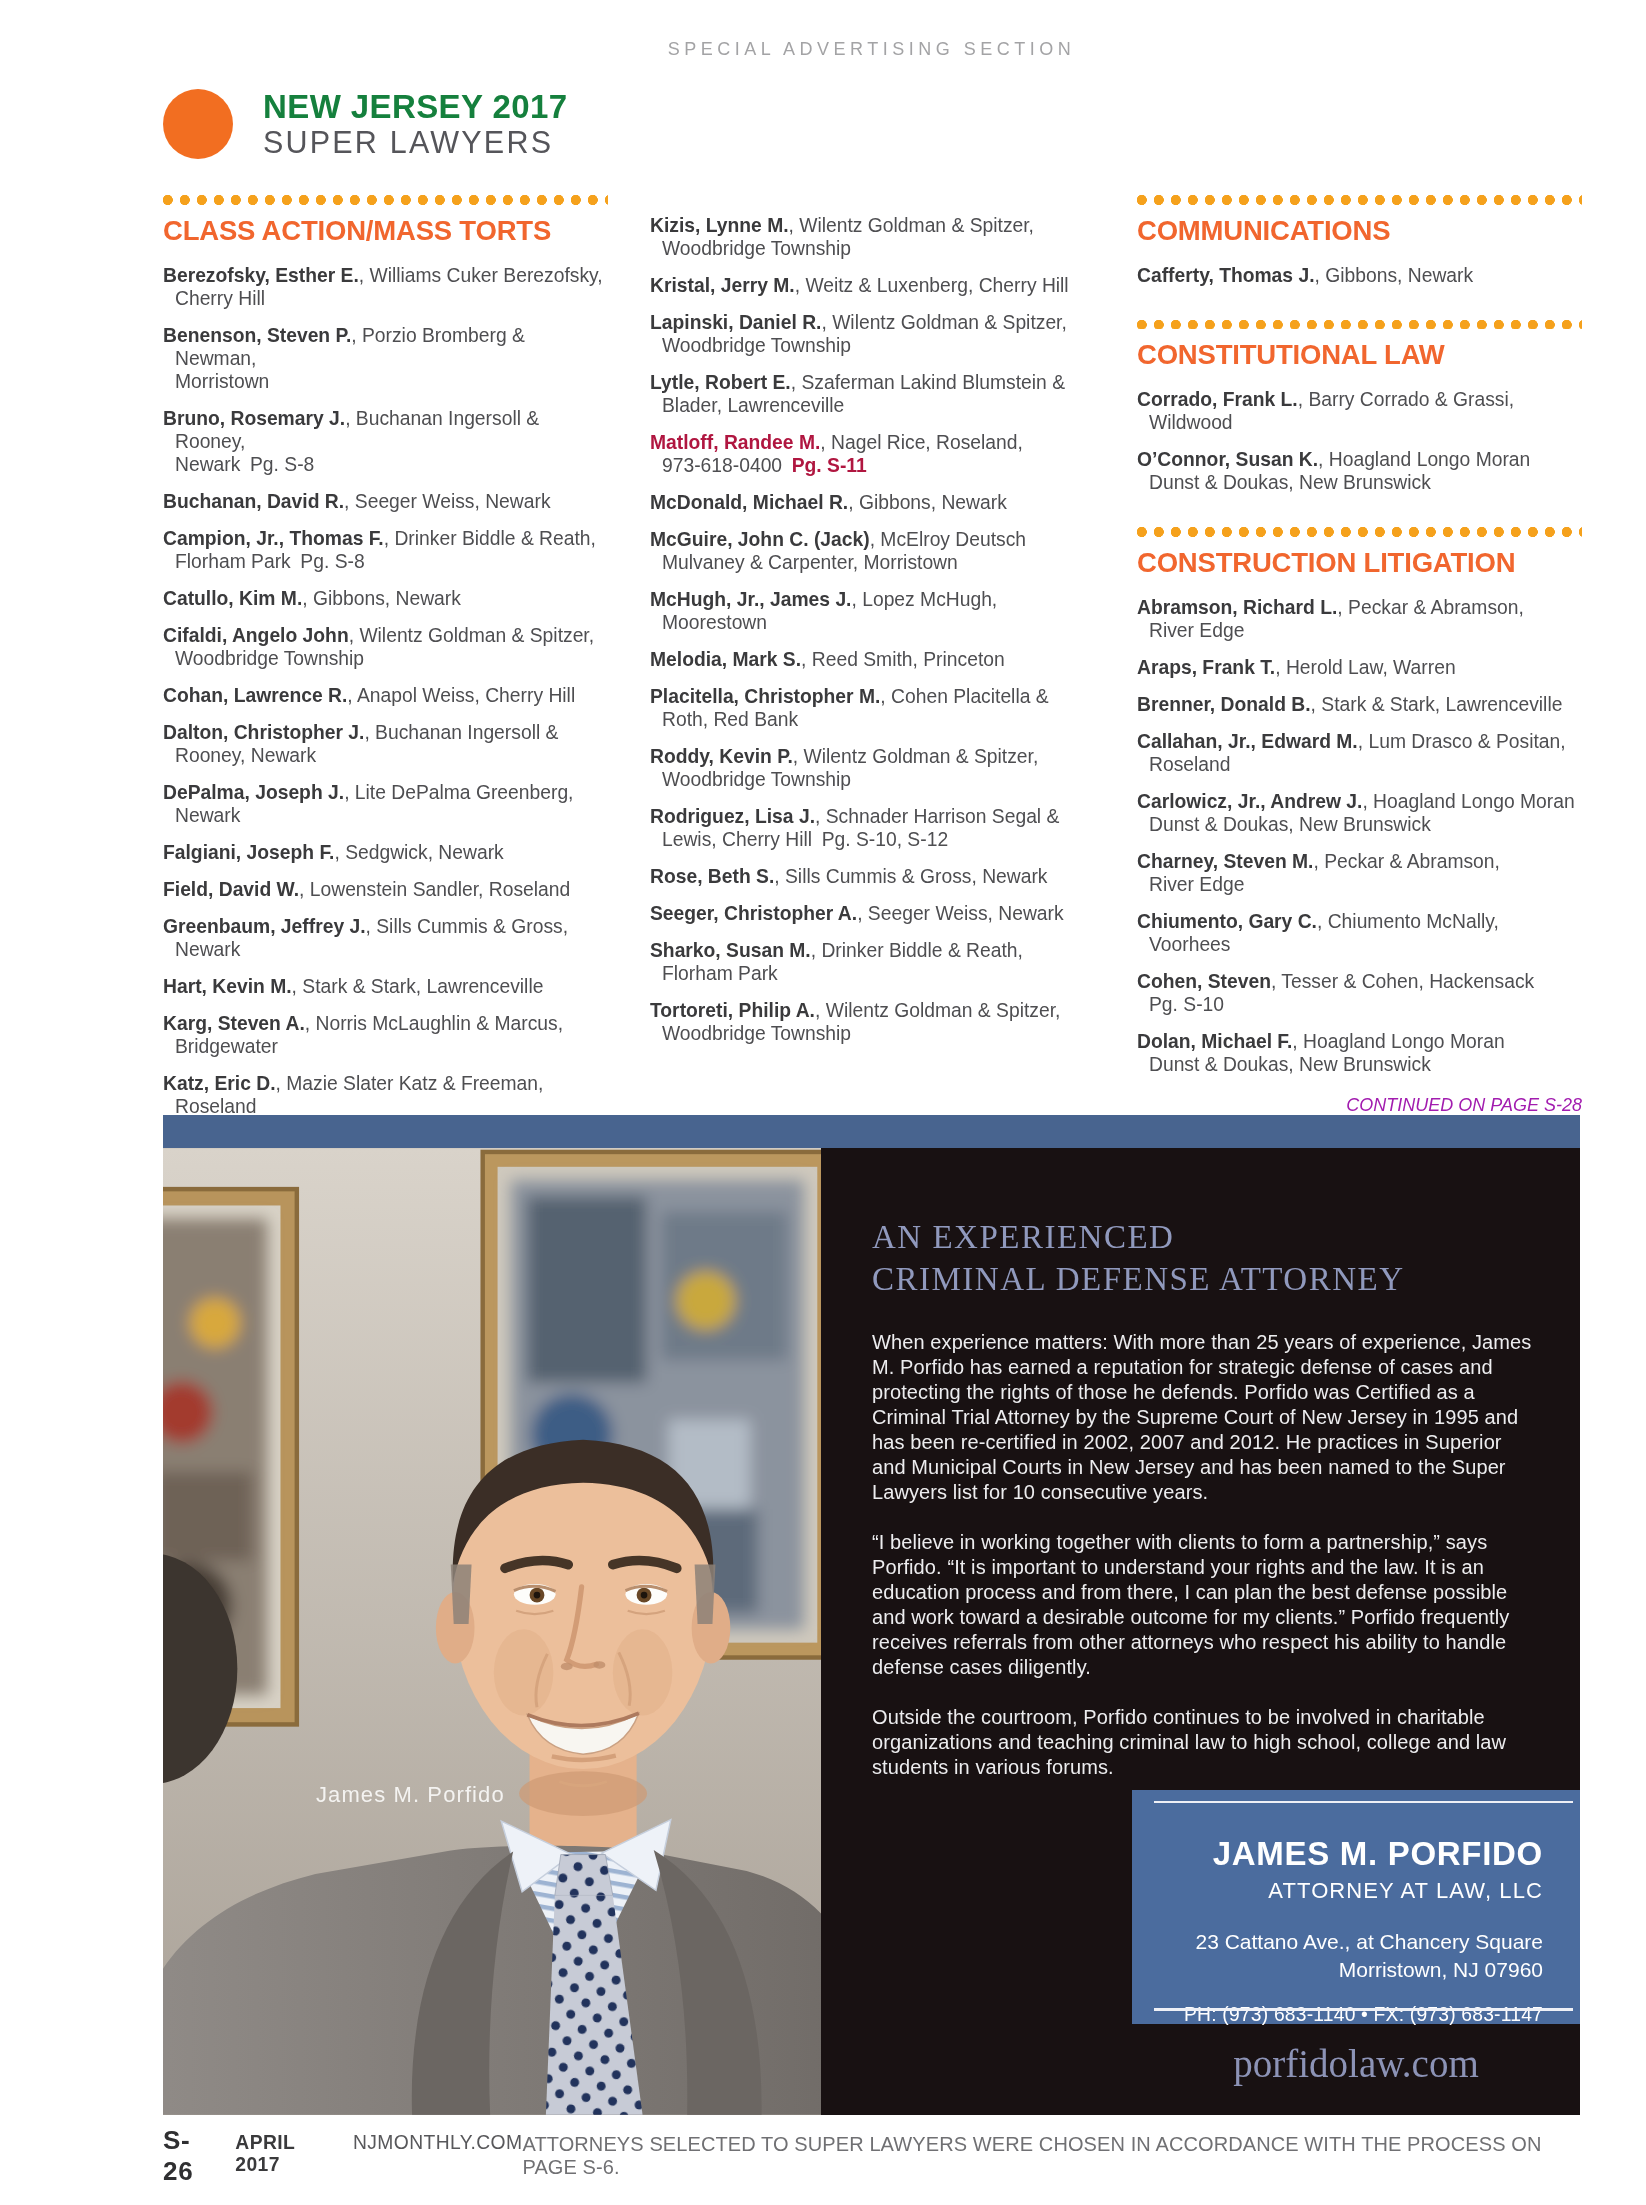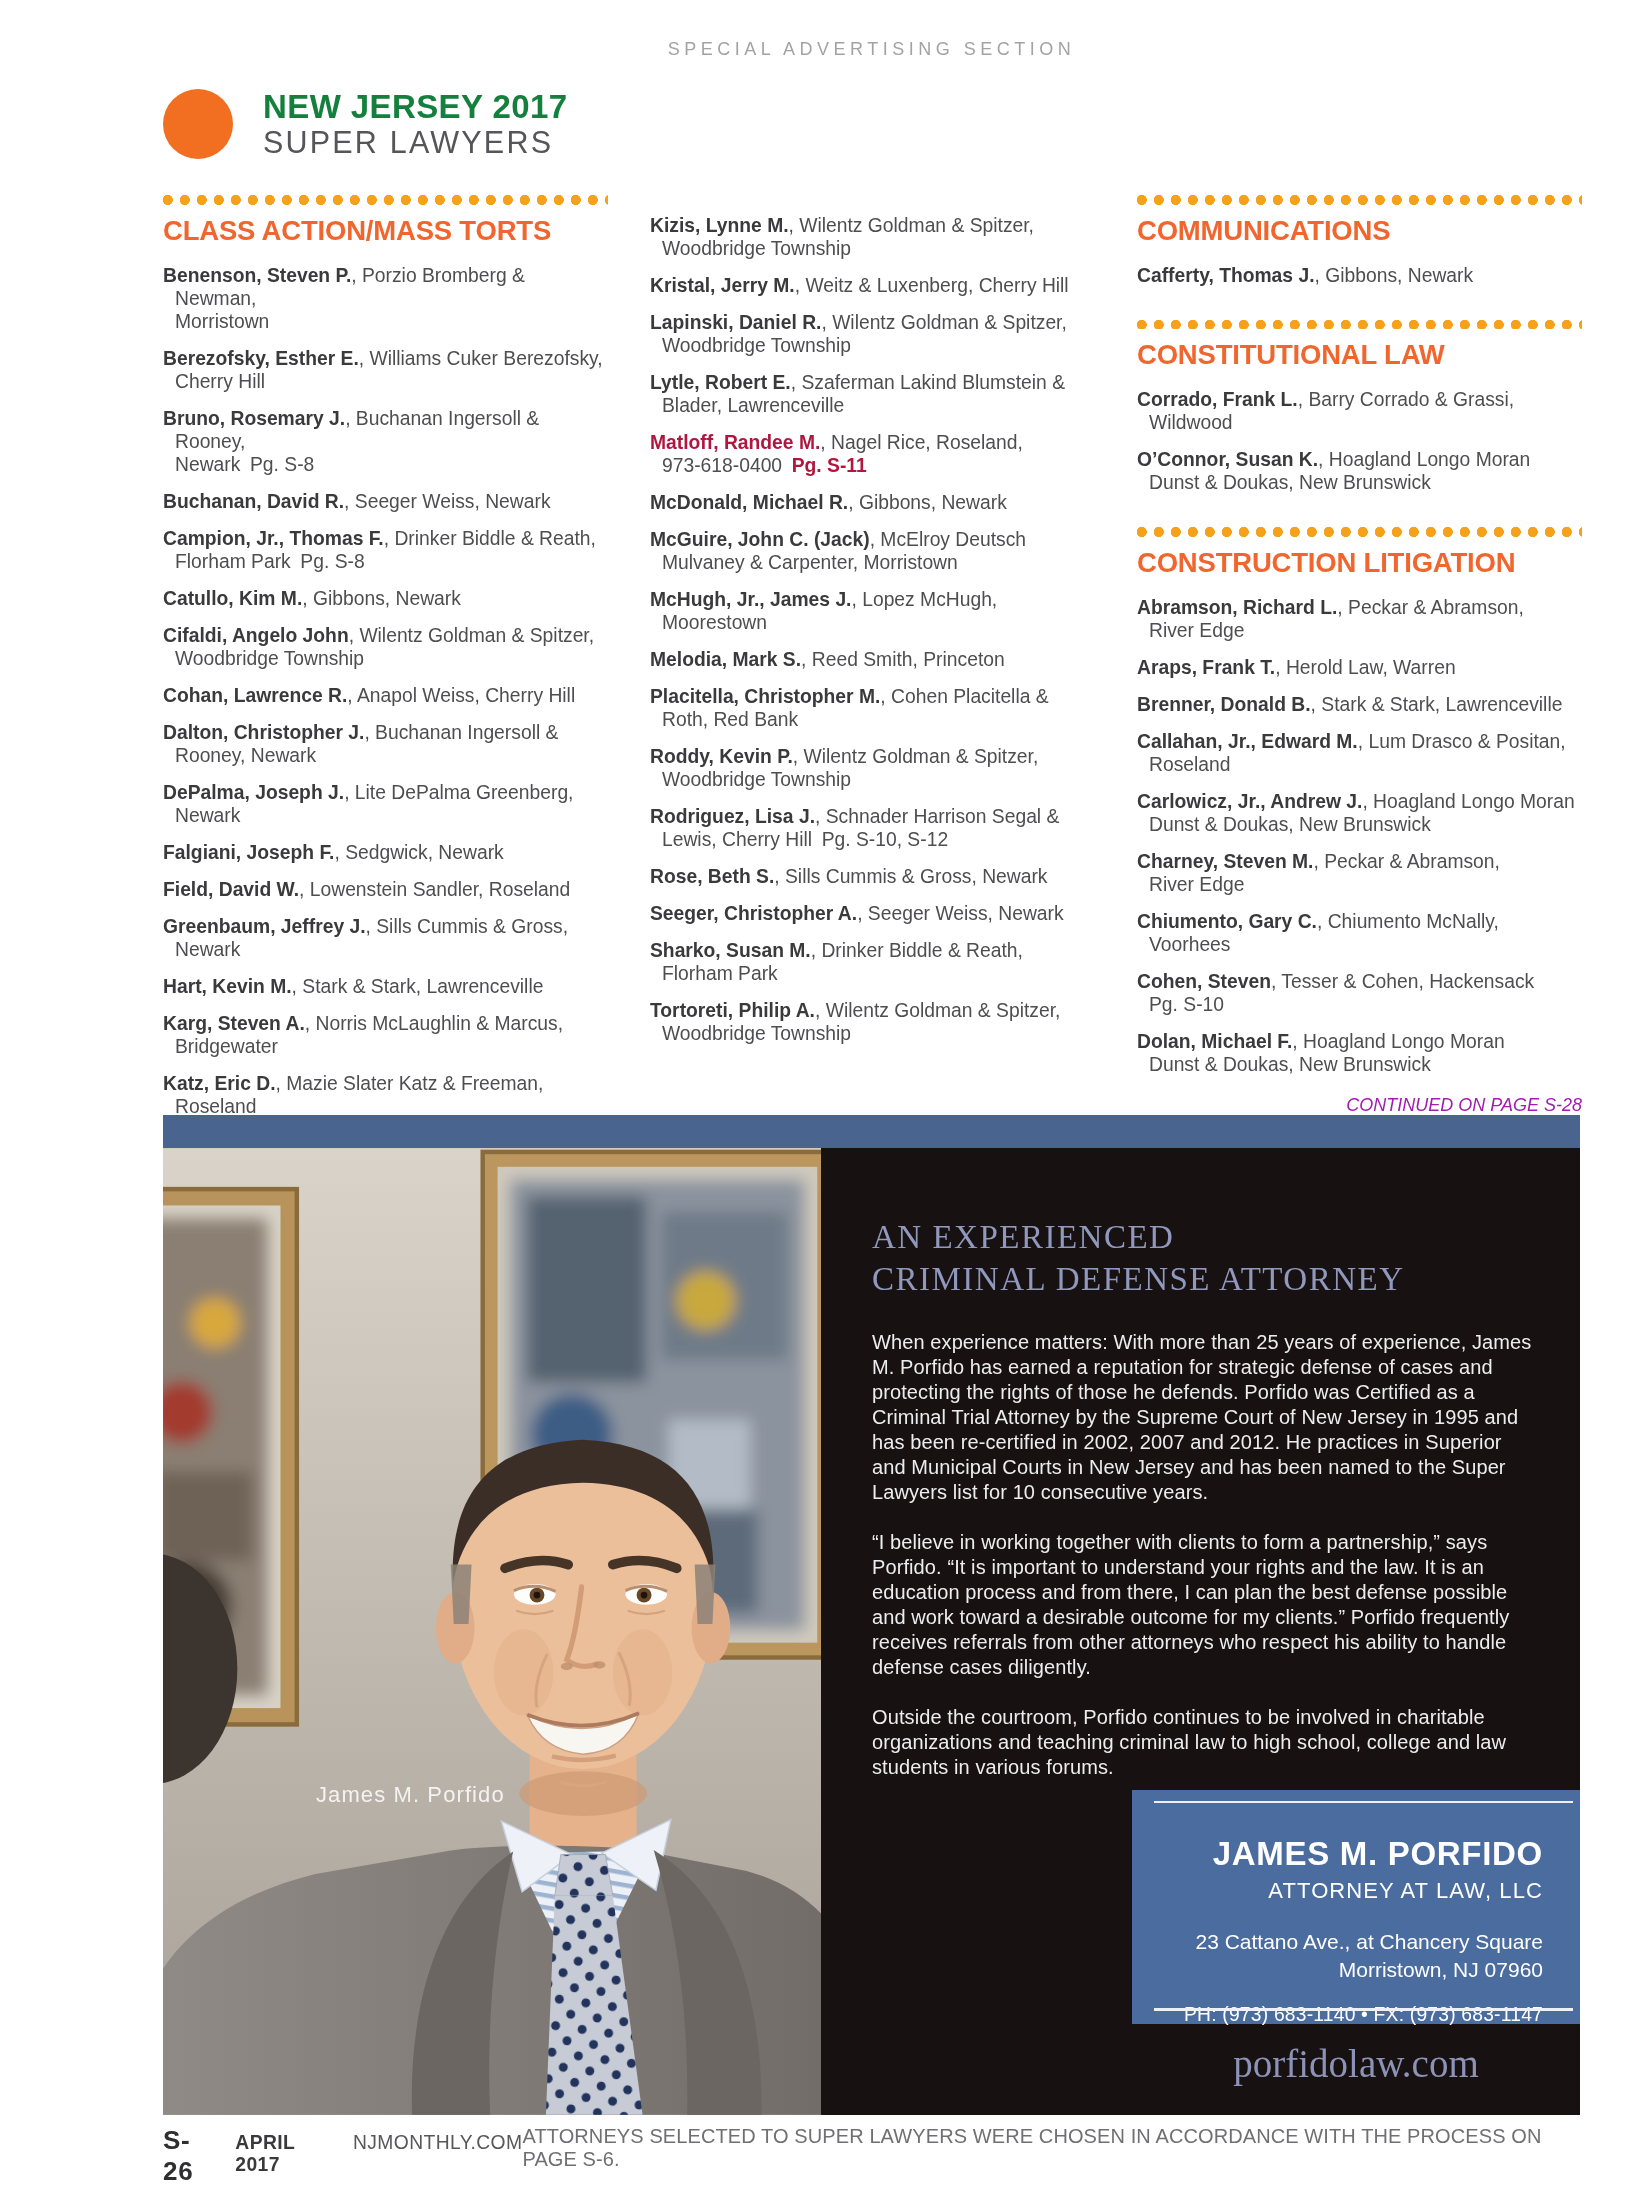--- a/index.html
+++ b/index.html
@@ -55,21 +55,21 @@
   .rule-bottom{bottom:13.4px;}
   .contact-name{font-size:33px;font-weight:700;letter-spacing:0.7px;line-height:36px;}
   .contact-firm{font-size:22px;letter-spacing:1.1px;margin-top:6px;}
   .contact-addr{font-size:21px;line-height:27.5px;margin-top:24px;}
   .contact-phone{font-size:19.3px;margin-top:21px;letter-spacing:0.2px;}
   .ad-url{position:absolute;right:0;top:893px;width:448px;text-align:center;
       font-family:"Liberation Serif",serif;font-size:39px;color:#8C93B6;}
 
   
   .footer{position:absolute;left:115px;right:114px;top:2125px;display:flex;
-      justify-content:space-between;align-items:flex-start;}
+      justify-content:space-between;align-items:center;}
   .footer-left{display:flex;align-items:baseline;gap:22px;}
   .f-page{font-size:26px;font-weight:800;color:#2f2f31;letter-spacing:0.7px;}
   .f-issue{font-size:19.3px;font-weight:700;color:#3a3a3c;letter-spacing:0.4px;}
   .f-site{font-size:19.3px;font-weight:400;color:#58585b;letter-spacing:0.4px;}
   .footer-right{font-size:20px;color:#707073;letter-spacing:0.1px;}
 </style>
 </head>
 <body>
 
 <div class="page">
@@ -83,22 +83,22 @@
       <div class="logo-line2">SUPER LAWYERS</div>
     </div>
   </div>
 
   <div class="columns">
       <div class="dir-col">
         <div class="cat">
           <div class="dotline"></div>
           <h2 class="cat-title">CLASS ACTION/MASS TORTS</h2>
         </div>
+        <p class="entry"><span class="seg-name">Berezofsky, Esther E.</span><span class="seg-plain">, Williams Cuker Berezofsky,</span><br><span class="seg-plain">Cherry Hill</span></p>
         <p class="entry"><span class="seg-name">Benenson, Steven P.</span><span class="seg-plain">, Porzio Bromberg &amp; Newman,</span><br><span class="seg-plain">Morristown</span></p>
-        <p class="entry"><span class="seg-name">Berezofsky, Esther E.</span><span class="seg-plain">, Williams Cuker Berezofsky,</span><br><span class="seg-plain">Cherry Hill</span></p>
         <p class="entry"><span class="seg-name">Bruno, Rosemary J.</span><span class="seg-plain">, Buchanan Ingersoll &amp; Rooney,</span><br><span class="seg-plain">Newark Pg. S-8</span></p>
         <p class="entry"><span class="seg-name">Buchanan, David R.</span><span class="seg-plain">, Seeger Weiss, Newark</span></p>
         <p class="entry"><span class="seg-name">Campion, Jr., Thomas F.</span><span class="seg-plain">, Drinker Biddle &amp; Reath,</span><br><span class="seg-plain">Florham Park Pg. S-8</span></p>
         <p class="entry"><span class="seg-name">Catullo, Kim M.</span><span class="seg-plain">, Gibbons, Newark</span></p>
         <p class="entry"><span class="seg-name">Cifaldi, Angelo John</span><span class="seg-plain">, Wilentz Goldman &amp; Spitzer,</span><br><span class="seg-plain">Woodbridge Township</span></p>
         <p class="entry"><span class="seg-name">Cohan, Lawrence R.</span><span class="seg-plain">, Anapol Weiss, Cherry Hill</span></p>
         <p class="entry"><span class="seg-name">Dalton, Christopher J.</span><span class="seg-plain">, Buchanan Ingersoll &amp;</span><br><span class="seg-plain">Rooney, Newark</span></p>
         <p class="entry"><span class="seg-name">DePalma, Joseph J.</span><span class="seg-plain">, Lite DePalma Greenberg,</span><br><span class="seg-plain">Newark</span></p>
         <p class="entry"><span class="seg-name">Falgiani, Joseph F.</span><span class="seg-plain">, Sedgwick, Newark</span></p>
         <p class="entry"><span class="seg-name">Field, David W.</span><span class="seg-plain">, Lowenstein Sandler, Roseland</span></p>

